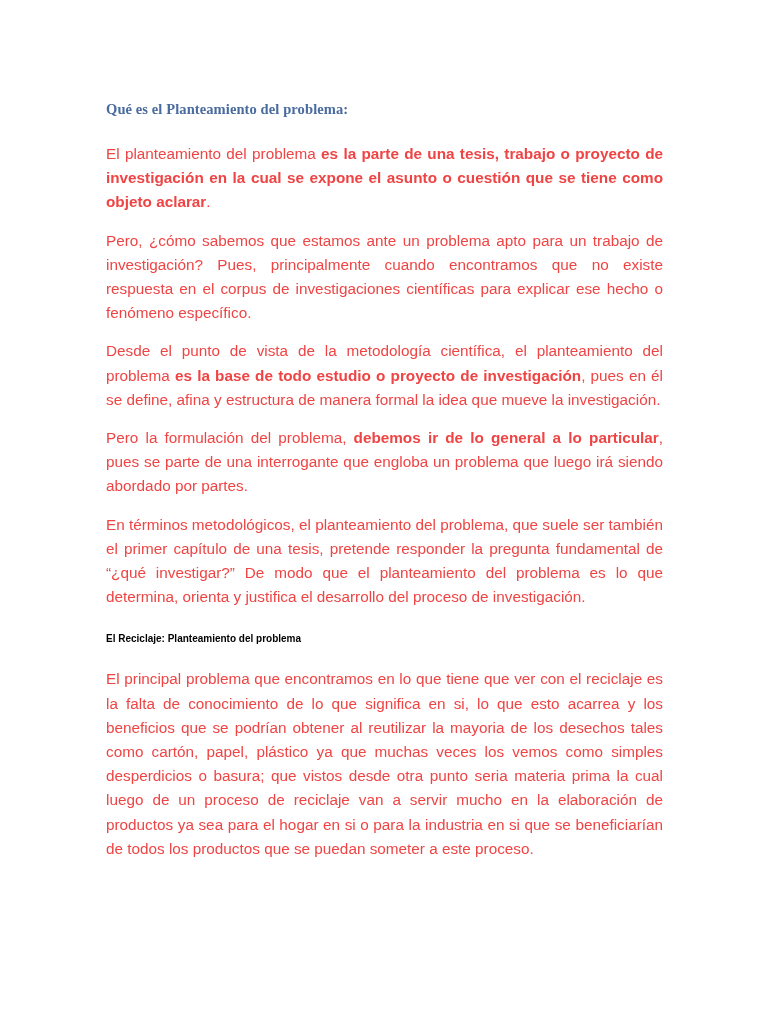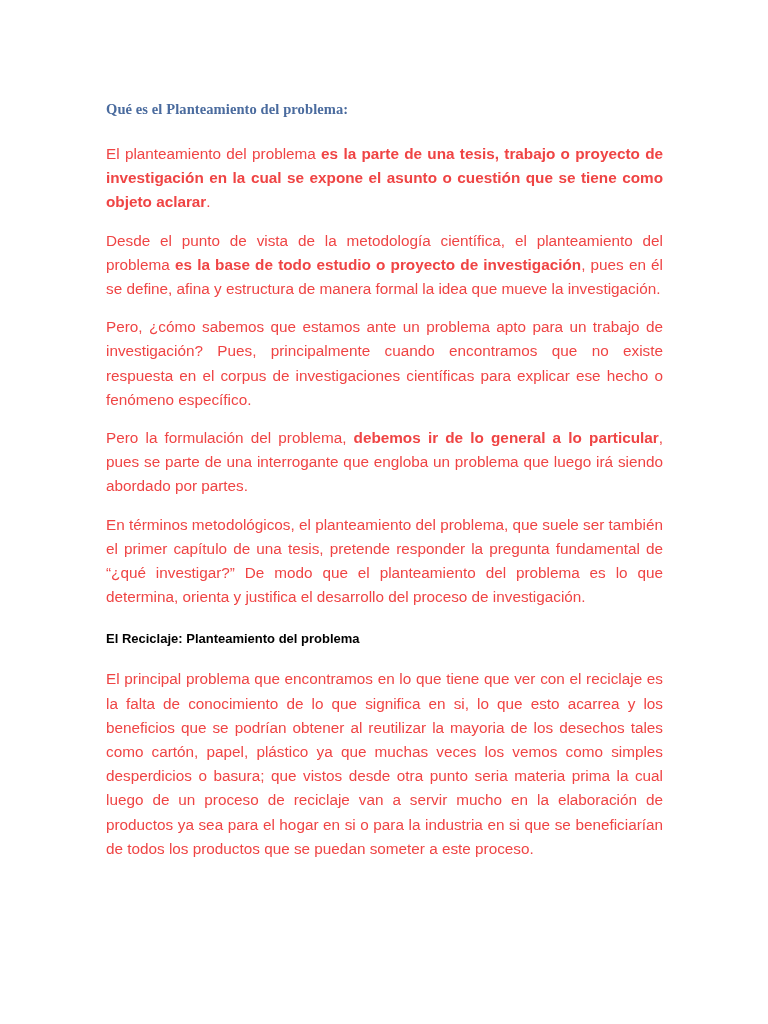--- a/index.html
+++ b/index.html
@@ -50,39 +50,39 @@
     margin: 0 0 14px 0;
   }
 
   .para b, .para strong {
     font-weight: bold;
   }
 
   .section-heading {
     font-family: "Liberation Sans", sans-serif;
     font-weight: bold;
-    font-size: 13px;
+    font-size: 10px;
     line-height: 24px;
     color: #000000;
     margin: 18px 0 16px 0;
     text-align: left;
   }
 
   .para.last {
     margin-bottom: 15px;
   }
 </style>
 </head>
 <body>
 
 <div class="page">
   <div class="content" id="content-root">
 
   <p class="doc-heading">Qué es el Planteamiento del problema:</p>
       <p class="para"><span>El planteamiento del problema </span><b>es la parte de una tesis, trabajo o proyecto de investigación en la cual se expone el asunto o cuestión que se tiene como objeto aclarar</b><span>.</span></p>
+      <p class="para"><span>Pero, ¿cómo sabemos que estamos ante un problema apto para un trabajo de investigación? Pues, principalmente cuando encontramos que no existe respuesta en el corpus de investigaciones científicas para explicar ese hecho o fenómeno específico.</span></p>
       <p class="para"><span>Desde el punto de vista de la metodología científica, el planteamiento del problema </span><b>es la base de todo estudio o proyecto de investigación</b><span>, pues en él se define, afina y estructura de manera formal la idea que mueve la investigación.</span></p>
-      <p class="para"><span>Pero, ¿cómo sabemos que estamos ante un problema apto para un trabajo de investigación? Pues, principalmente cuando encontramos que no existe respuesta en el corpus de investigaciones científicas para explicar ese hecho o fenómeno específico.</span></p>
       <p class="para"><span>Pero la formulación del problema, </span><b>debemos ir de lo general a lo particular</b><span>, pues se parte de una interrogante que engloba un problema que luego irá siendo abordado por partes.</span></p>
       <p class="para"><span>En términos metodológicos, el planteamiento del problema, que suele ser también el primer capítulo de una tesis, pretende responder la pregunta fundamental de “¿qué investigar?” De modo que el planteamiento del problema es lo que determina, orienta y justifica el desarrollo del proceso de investigación.</span></p>
       <p class="section-heading">El Reciclaje: Planteamiento del problema</p>
       <p class="para last"><span>El principal problema que encontramos en lo que tiene que ver con el reciclaje es la falta de conocimiento de lo que significa en si, lo que esto acarrea y los beneficios que se podrían obtener al reutilizar la mayoria de los desechos tales como cartón, papel, plástico ya que muchas veces los vemos como simples desperdicios o basura; que vistos desde otra punto seria materia prima la cual luego de un proceso de reciclaje van a servir mucho en la elaboración de productos ya sea para el hogar en si o para la industria en si que se beneficiarían de todos los productos que se puedan someter a este proceso.</span></p>
     </div>
 </div>
 
 </body></html>

